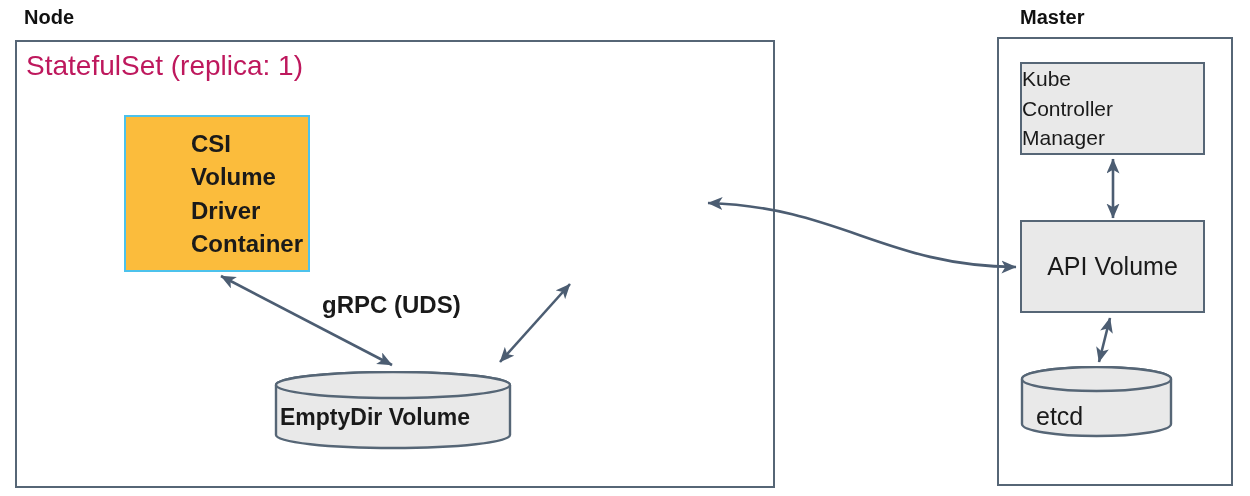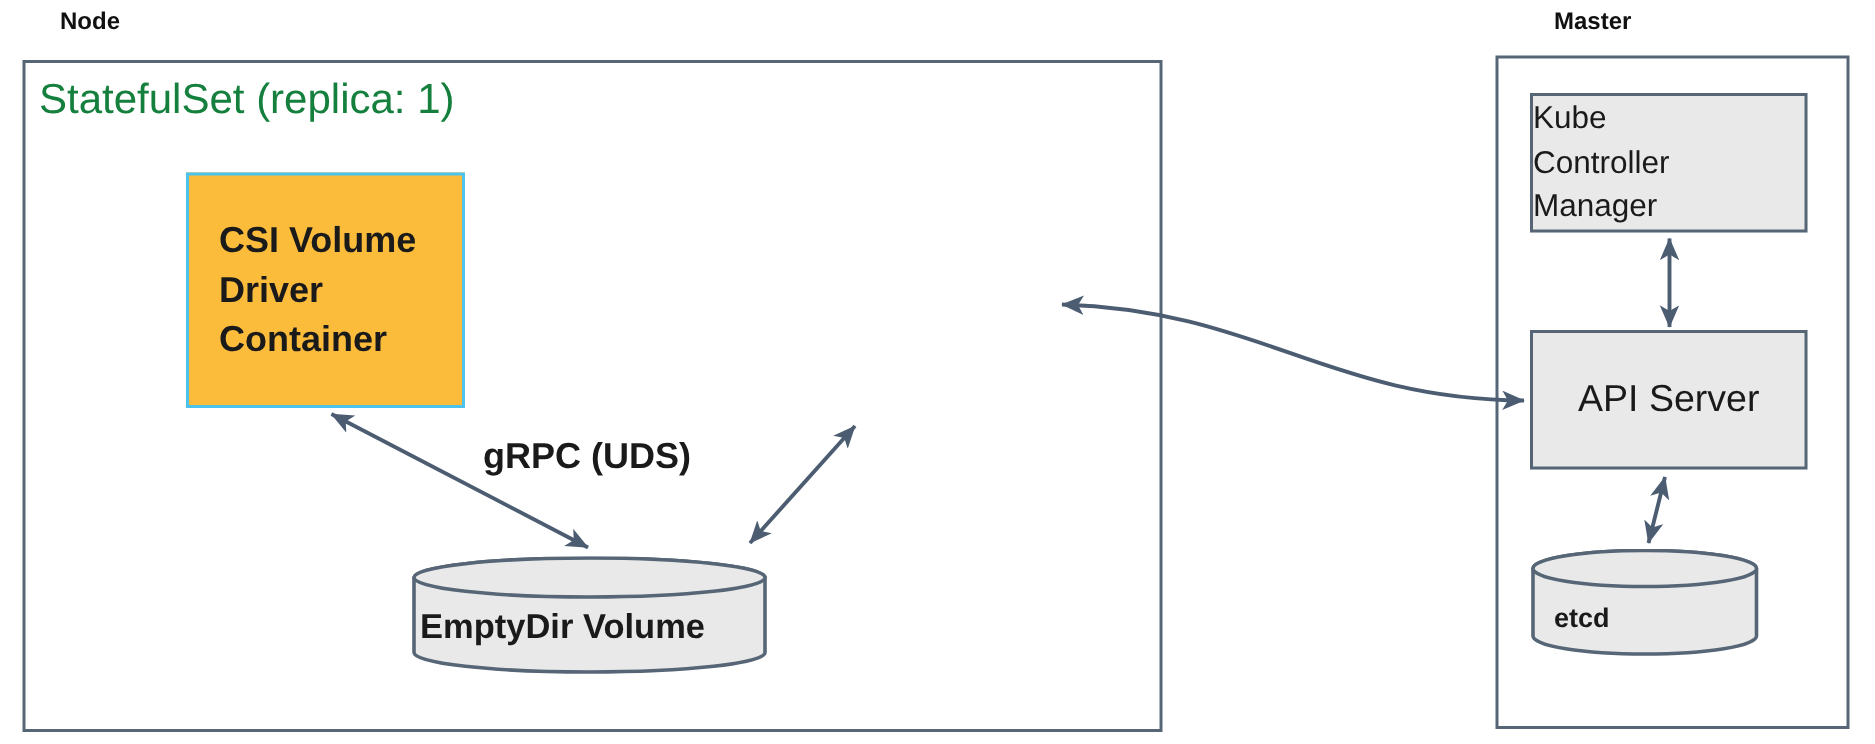--- a/index.html
+++ b/index.html
@@ -6,52 +6,52 @@
   .canvas{
     position:relative;
     width:1250px;height:496px;
     background:#ffffff;
     font-family:"Liberation Sans", sans-serif;
     color:#1a1a1a;
     overflow:hidden;
   }
   .abs{position:absolute;}
   .group-label{
-    font-size:16px;font-weight:bold;color:#111;margin-left:16px;
+    font-size:20px;font-weight:bold;color:#111;
   }
   .outer-box{
     border:2px solid #566676;
     background:transparent;
     box-sizing:border-box;
   }
   .statefulset-label{
-    font-size:28px;font-weight:400;color:#15803d;white-space:nowrap;text-align:right;
+    font-size:28px;font-weight:400;color:#be185d;white-space:nowrap;text-align:right;
   }
   .comp-box{
     box-sizing:border-box;
     border:2px solid;
     display:flex;align-items:center;
   }
   .comp-box .txt{
-    font-size:24px;line-height:1.38;padding-left:20px;
+    font-size:24px;line-height:1.38;padding-left:20px;margin-left:45px;
   }
   .csi-box .txt{font-weight:bold;width:152px;}
   .ext-box .txt{font-weight:400;width:205px;}
   .gray-box{
     box-sizing:border-box;
     border:2px solid;
     display:flex;align-items:center;
   }
   .kcm-box .txt{font-size:21px;line-height:1.42;width:130px;}
   .api-box .txt{font-size:25px;width:100%;text-align:center;}
   .grpc-label{font-size:24px;font-weight:bold;white-space:nowrap;}
   .cyl-label{
     font-size:23px;font-weight:bold;text-align:center;width:100%;
   }
-  .etcd-label{font-size:18px;font-weight:700;padding-left:16px;}
+  .etcd-label{font-size:25px;font-weight:400;padding-left:16px;}
   svg.arrows{position:absolute;left:0;top:0;pointer-events:none;z-index:6;}
   .cyl{display:block;}
 </style>
 </head>
 <body>
 
 <div class="canvas">
 
   <div class="abs group-label" style="left:24px;top:6px;">Node</div>
 
@@ -74,21 +74,21 @@
 
   <div class="abs group-label" style="left:1020px;top:6px;">Master</div>
 
   <div class="abs outer-box" style="left: 997px; top: 37px; width: 236px; height: 449px; border-color: rgb(86, 102, 118);"></div>
 
   <div class="abs gray-box kcm-box" style="left: 1020px; top: 62px; width: 185px; height: 93px; background-color: rgb(233, 233, 233); border-color: rgb(86, 102, 118);">
     <div class="txt">Kube Controller Manager</div>
   </div>
 
   <div class="abs gray-box api-box" style="left: 1020px; top: 220px; width: 185px; height: 93px; background-color: rgb(233, 233, 233); border-color: rgb(86, 102, 118);">
-    <div class="txt">API Server</div>
+    <div class="txt">API Volume</div>
   </div>
 
   <svg class="abs cyl" style="left:1020px;top:366px;" width="153" height="72" viewBox="0 0 153 72">
     <path d="M2 13 A74.5 12 0 0 1 151 13 L151 58 A74.5 12 0 0 1 2 58 Z" stroke="#566676" stroke-width="2.4" fill="#E9E9E9"></path>
     <ellipse cx="76.5" cy="13" rx="74.5" ry="12" stroke="#566676" stroke-width="2.4" fill="#E9E9E9"></ellipse>
   </svg>
   <div class="abs etcd-label" style="left:1020px;top:402px;width:153px;">etcd</div>
 
   <svg class="arrows" width="1250" height="496" viewBox="0 0 1250 496">
     <defs>

